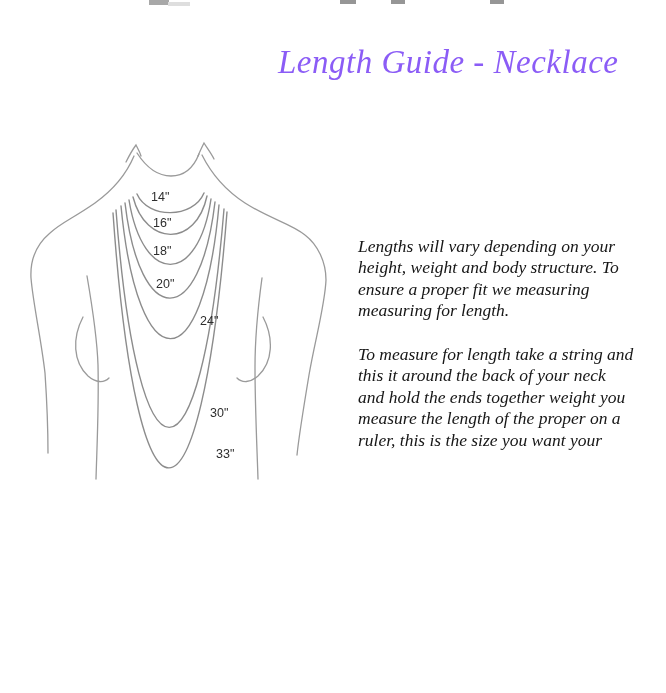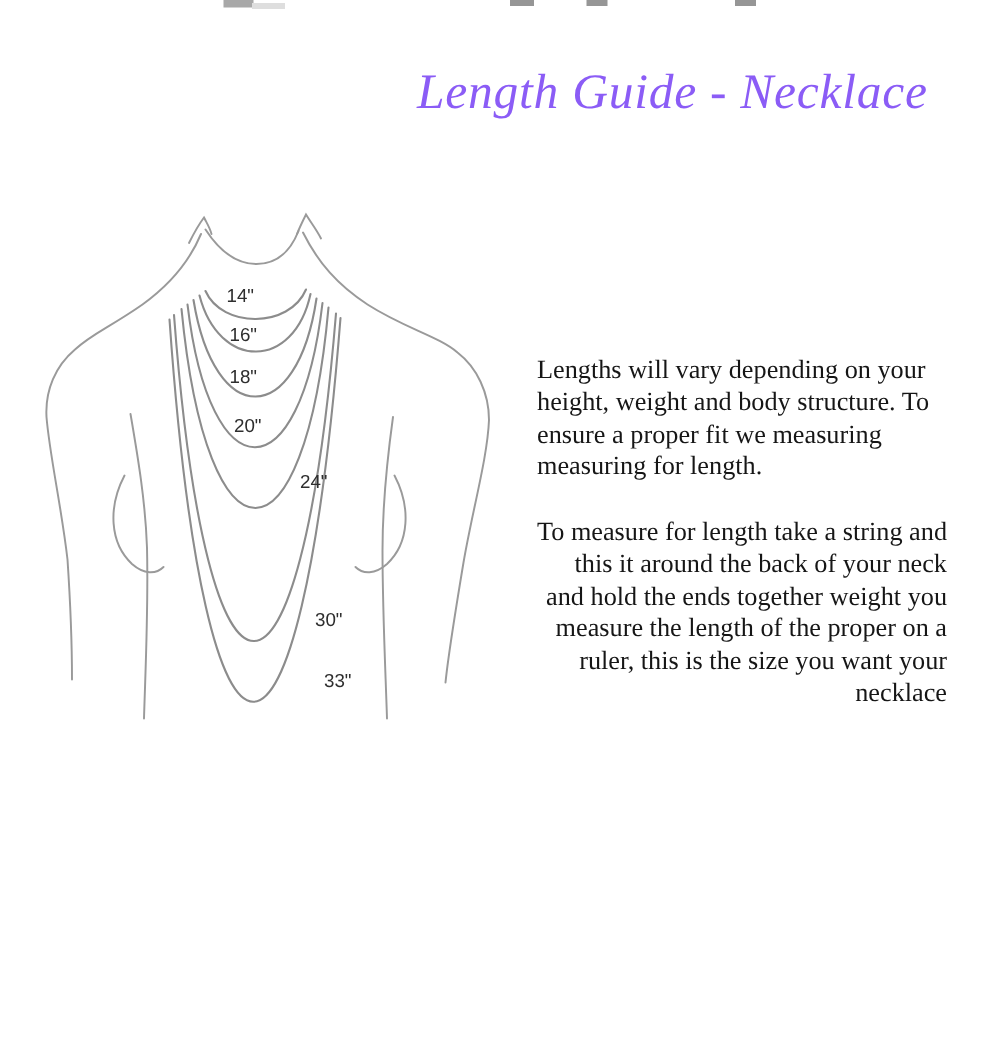--- a/index.html
+++ b/index.html
@@ -11,26 +11,26 @@
   .artifact { position:absolute; top:0; }
   .title {
     position:absolute; left:278px; top:44px;
     font-family:"Liberation Serif", serif;
     font-style:italic; font-size:33px; color:#8b5cf6;
     letter-spacing:0.5px; white-space:nowrap;
   }
   .textblock {
     position:absolute;
     font-family:"Liberation Serif", serif;
-    font-size:17.5px; line-height:21.4px;
+    font-style:italic; font-size:17.5px; line-height:21.4px;
     color:#161616; white-space:nowrap;
   }
   .textblock .tline { height:21.4px; }
   #intro { left:358px; top:236px; }
-  #instructions { left:358px; top:344px;text-align:right; }
+  #instructions { left:358px; top:344px; }
   svg.figure { position:absolute; left:0; top:0; }
   .size-label {
     position:absolute;
     font-family:"Liberation Sans", sans-serif;
     font-size:12.5px; color:#2e2e2e; white-space:nowrap;
   }
 </style>
 </head>
 <body>
 
@@ -81,16 +81,15 @@
     <div class="tline">ensure a proper fit we measuring</div>
     <div class="tline">measuring for length.</div>
   </div>
 
   <div class="textblock" id="instructions">
     <div class="tline">To measure for length take a string and</div>
     <div class="tline">this it around the back of your neck</div>
     <div class="tline">and hold the ends together weight you</div>
     <div class="tline">measure the length of the proper on a</div>
     <div class="tline">ruler, this is the size you want your</div>
-    <div class="tline">necklace</div>
   </div>
 
 </div>
 
 </body></html>

